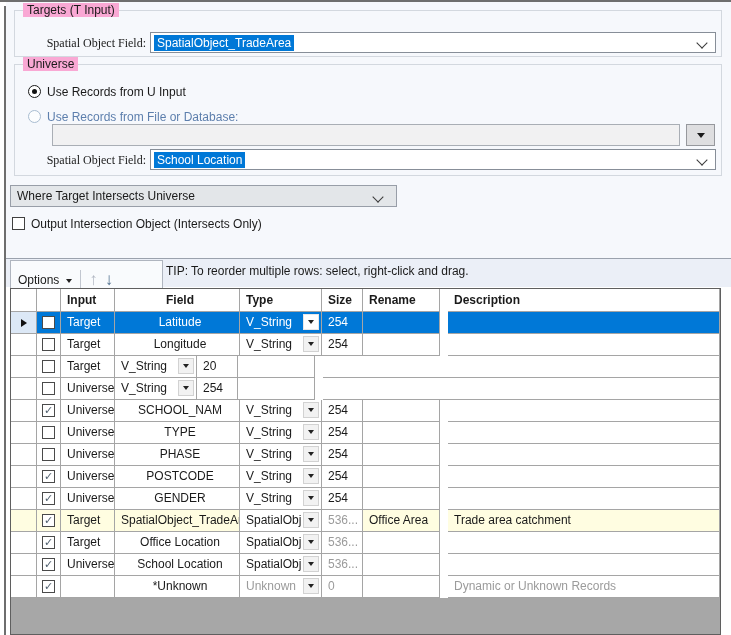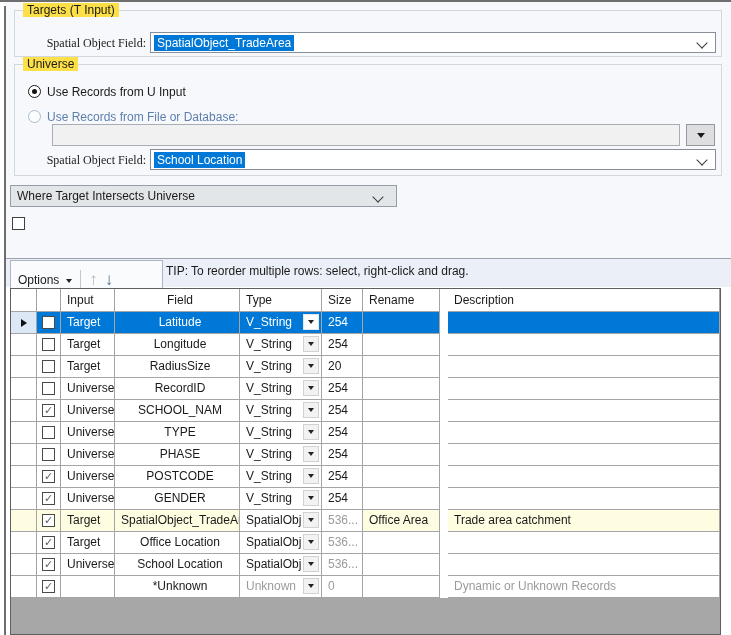--- a/index.html
+++ b/index.html
@@ -9,21 +9,21 @@
     overflow:hidden;
   }
   .border-top{position:absolute;left:0;top:0;width:731px;height:2px;background:#6e6e6e;}
   .border-left{position:absolute;left:4px;top:6px;width:2px;height:629px;background:#6e6e6e;}
   .upper-bg{position:absolute;left:6px;top:2px;width:725px;height:256px;background:#F6F8FC;}
 
   
   .groupbox{position:absolute;border:1px solid #D3D8DF;}
   .gb-targets{left:14px;top:10px;width:706px;height:45px;}
   .gb-universe{left:14px;top:64px;width:706px;height:110px;}
-  .gb-label{position:absolute;left:8px;top:-8px;background:#fde047;padding:0 4px;color:#1a1a1a;}
+  .gb-label{position:absolute;left:8px;top:-8px;background:#f9a8d4;padding:0 4px;color:#1a1a1a;}
 
   .lbl{position:absolute;white-space:nowrap;}
   .lbl-right{text-align:right;font-family:Liberation Serif, serif;}
 
   
   .combo{position:absolute;height:21px;background:#fff;border:1px solid #878E98;
     display:flex;align-items:center;padding-left:3px;box-sizing:border-box;}
   .combo .sel{background:#0078D7;color:#fff;padding:1px 3px;}
   .chev-v{position:absolute;right:9px;top:6px;width:7px;height:7px;
     border-right:1.5px solid #3a3a3a;border-bottom:1.5px solid #3a3a3a;transform:rotate(45deg);}
@@ -60,21 +60,21 @@
   .arrow-down{color:#51708F;margin-left:7px;}
   .tip{position:absolute;left:160px;top:5px;color:#1a1a1a;}
 
   
   .grid{position:absolute;left:10px;top:288px;width:711px;height:347px;background:#A7A7A7;
     border:1px solid #5f5f5f;box-sizing:border-box;overflow:hidden;}
   .grow{display:flex;height:22px;background:#fff;}
   .ghead{height:23px;}
   .gcell{box-sizing:border-box;border-right:1px solid #A5A5A5;border-bottom:1px solid #A5A5A5;
     padding-left:6px;line-height:21px;overflow:hidden;white-space:nowrap;position:relative;}
-  .ghead .gcell{line-height:22px;}
+  .ghead .gcell{line-height:22px;font-weight:bold;}
   .c0{width:26px;padding:0;display:flex;align-items:center;justify-content:center;}
   .c1{width:24px;padding:0;display:flex;align-items:center;justify-content:center;}
   .c2{width:54px;}
   .c3{width:125px;text-align:center;}
   .c4{width:82px;}
   .c5{width:41px;}
   .c6{width:77px;}
   .c7{flex:1;margin-left:8px;}
   .gcb{width:13px;height:13px;border:1px solid #4a4a4a;background:#fff;box-sizing:border-box;
     display:flex;align-items:center;justify-content:center;font-size:11px;line-height:11px;color:#4f5f6e;}
@@ -121,20 +121,21 @@
     <span class="sel">School Location</span>
     <span class="chev-v"></span>
   </div>
 
   <div class="combo combo-gray" style="left:10px;top:185px;width:387px;height:22px;">
     <span>Where Target Intersects Universe</span>
     <span class="chev-v" style="right:14px;top:7px;"></span>
   </div>
 
   <div class="cb" style="left:12px;top:217px;"></div>
+  <div class="lbl" style="left:31px;top:217px;">Output Intersection Object (Intersects Only)</div>
 
   <div class="toolbar">
     <div class="toolstrip">
       <span class="opt-label">Options</span>
       <span class="tri-down-sm opt-caret"></span>
       <span class="ts-sep"></span>
       <span class="arrow arrow-up">↑</span>
       <span class="arrow arrow-down">↓</span>
     </div>
     <div class="tip">TIP: To reorder multiple rows: select, right-click and drag.</div>
@@ -181,35 +182,33 @@
           <div class="gcell c5">254</div>
           <div class="gcell c6"></div>
           <div class="gcell c7"></div>
         </div>
         <div class="grow">
           <div class="gcell c0"></div>
           <div class="gcell c1">
             <span class="gcb"></span>
           </div>
           <div class="gcell c2">Target</div>
-          <div class="gcell c3">RadiusSize</div>
           <div class="gcell c4">V_String<span class="type-btn">
               <span class="tri-down-sm"></span>
             </span></div>
           <div class="gcell c5">20</div>
           <div class="gcell c6"></div>
           <div class="gcell c7"></div>
         </div>
         <div class="grow">
           <div class="gcell c0"></div>
           <div class="gcell c1">
             <span class="gcb"></span>
           </div>
           <div class="gcell c2">Universe</div>
-          <div class="gcell c3">RecordID</div>
           <div class="gcell c4">V_String<span class="type-btn">
               <span class="tri-down-sm"></span>
             </span></div>
           <div class="gcell c5">254</div>
           <div class="gcell c6"></div>
           <div class="gcell c7"></div>
         </div>
         <div class="grow">
           <div class="gcell c0"></div>
           <div class="gcell c1">

